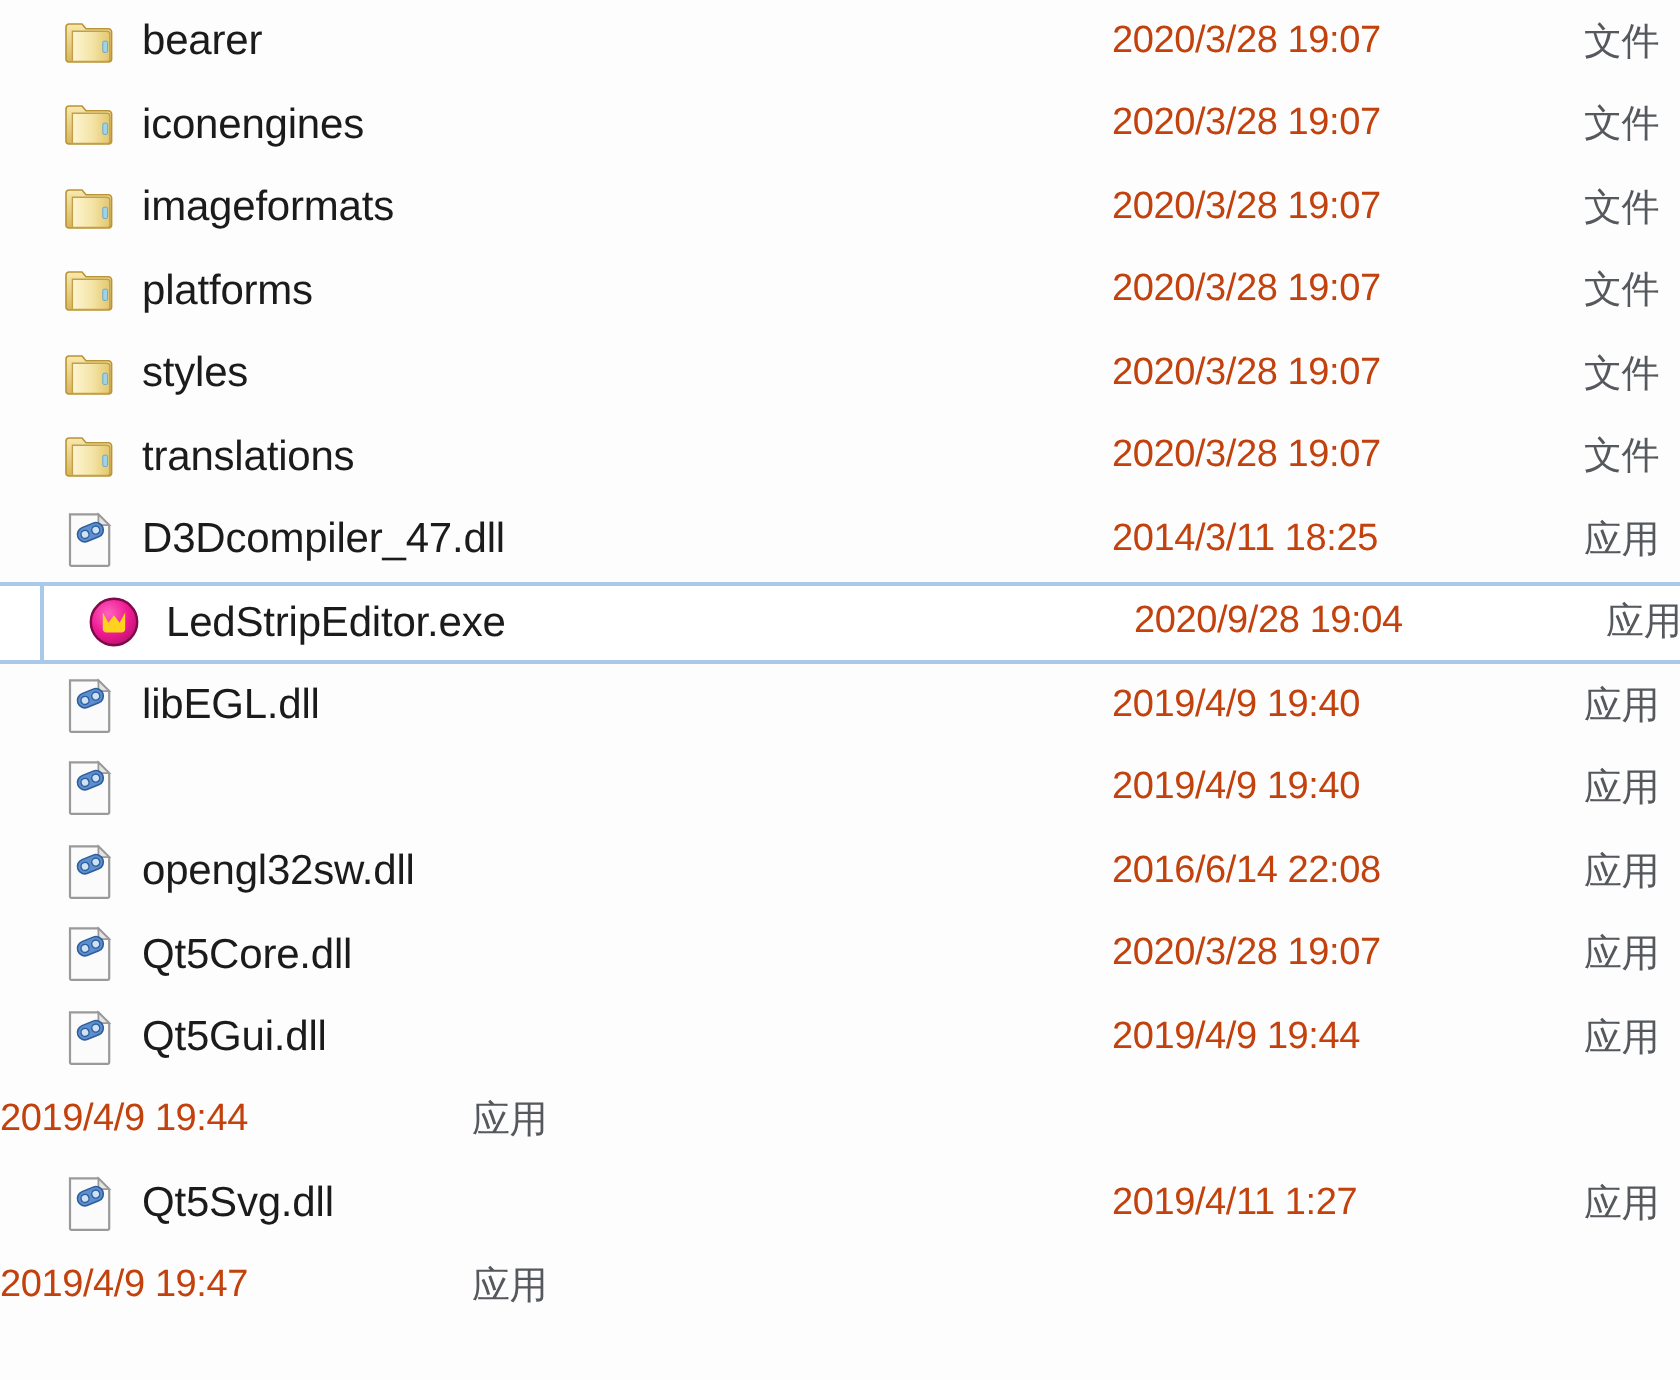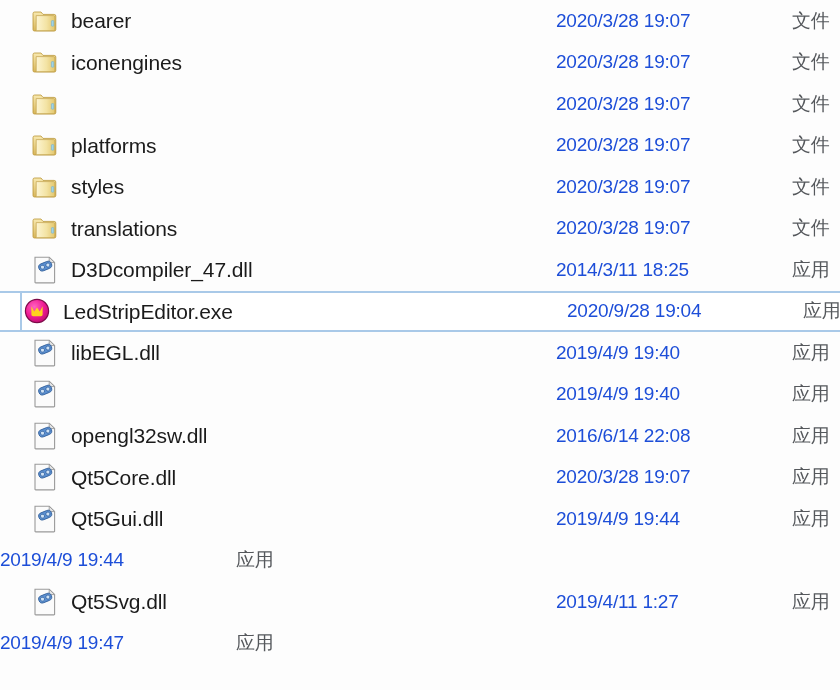--- a/index.html
+++ b/index.html
@@ -34,21 +34,21 @@
 
   .file-row.selected {
     background: #ffffff;
     border-top: 2px solid #a9c9e8;
     border-bottom: 2px solid #a9c9e8;
     box-shadow: inset 0 0 0 0 #fff;
   }
   .file-row.selected .cell-name {
     border-left: 2px solid #a9c9e8;
     margin-left: 20px;
-    padding-left: 0;
+    padding-left: 20px;
     height: 100%;
     box-sizing: border-box;
     display: flex;
     align-items: center;
   }
 
   .cell-name {
     width: 556px;
     display: flex;
     align-items: center;
@@ -74,21 +74,21 @@
     color: #1b1b1b;
     letter-spacing: -0.1px;
     line-height: 1;
     white-space: nowrap;
   }
 
   .cell-date {
     width: 236px;
     flex: 0 0 236px;
     font-size: 19px;
-    color: #1d4ed8;
+    color: #c2410c;
     white-space: nowrap;
     letter-spacing: -0.2px;
   }
 
   .cell-type {
     flex: 1 1 auto;
     font-size: 19px;
     color: #55585c;
     white-space: nowrap;
     overflow: hidden;
@@ -192,20 +192,21 @@
                 <stop offset="0" stop-color="#fdf5d2"></stop>
                 <stop offset="0.55" stop-color="#f3e3a4"></stop>
                 <stop offset="1" stop-color="#e3c76e"></stop>
               </linearGradient>
             </defs>
             <path d="M1 4.5 A1.6 1.6 0 0 1 2.6 3 H9 l2 2.4 H22.2 A1.6 1.6 0 0 1 23.8 7 V20.6 A1.4 1.4 0 0 1 22.4 22 H2.4 A1.4 1.4 0 0 1 1 20.6 Z" fill="url(#fb2)" stroke="#b99434" stroke-width="0.8"></path>
             <path d="M4.2 6.6 H21.6 A1.3 1.3 0 0 1 22.9 7.9 V20.4 A1.3 1.3 0 0 1 21.6 21.7 H4.2 Z" fill="url(#ffr)" stroke="#c2a04a" stroke-width="0.7"></path>
             <rect x="19.4" y="11.6" width="2.4" height="5.6" rx="0.6" fill="#9fd4e8" stroke="#6fa9c4" stroke-width="0.5"></rect>
           </svg>
         </span>
+        <span class="file-name">imageformats</span>
       </div>
       <div class="cell-date">2020/3/28 19:07</div>
       <div class="cell-type">文件</div>
     </div>
     <div class="file-row">
       <div class="cell-name">
         <span class="icon-wrap">
           <svg class="ico-folder" viewBox="0 0 26 24" xmlns="http://www.w3.org/2000/svg">
             <defs>
               <linearGradient id="fbk" x1="0" y1="0" x2="0" y2="1">

